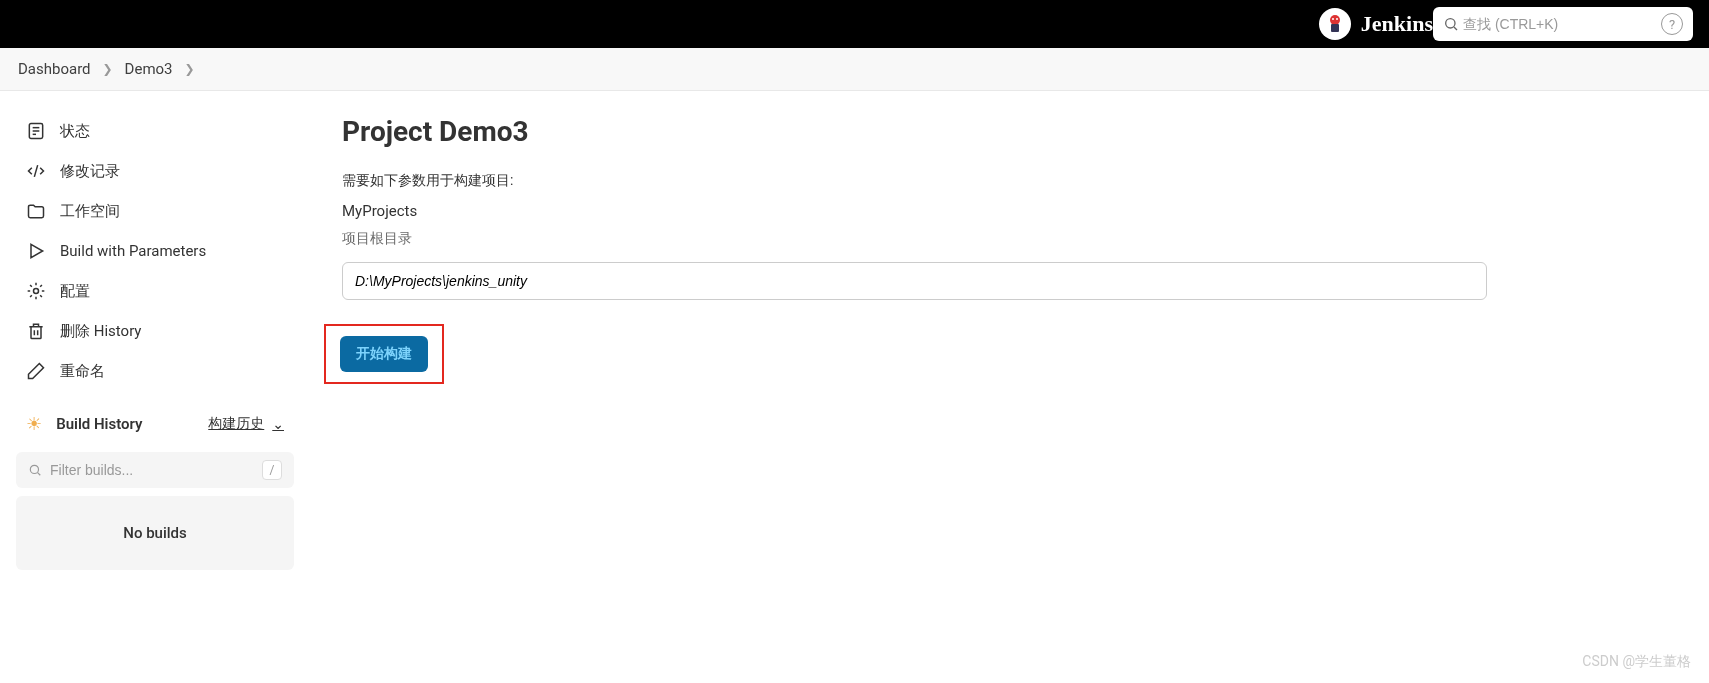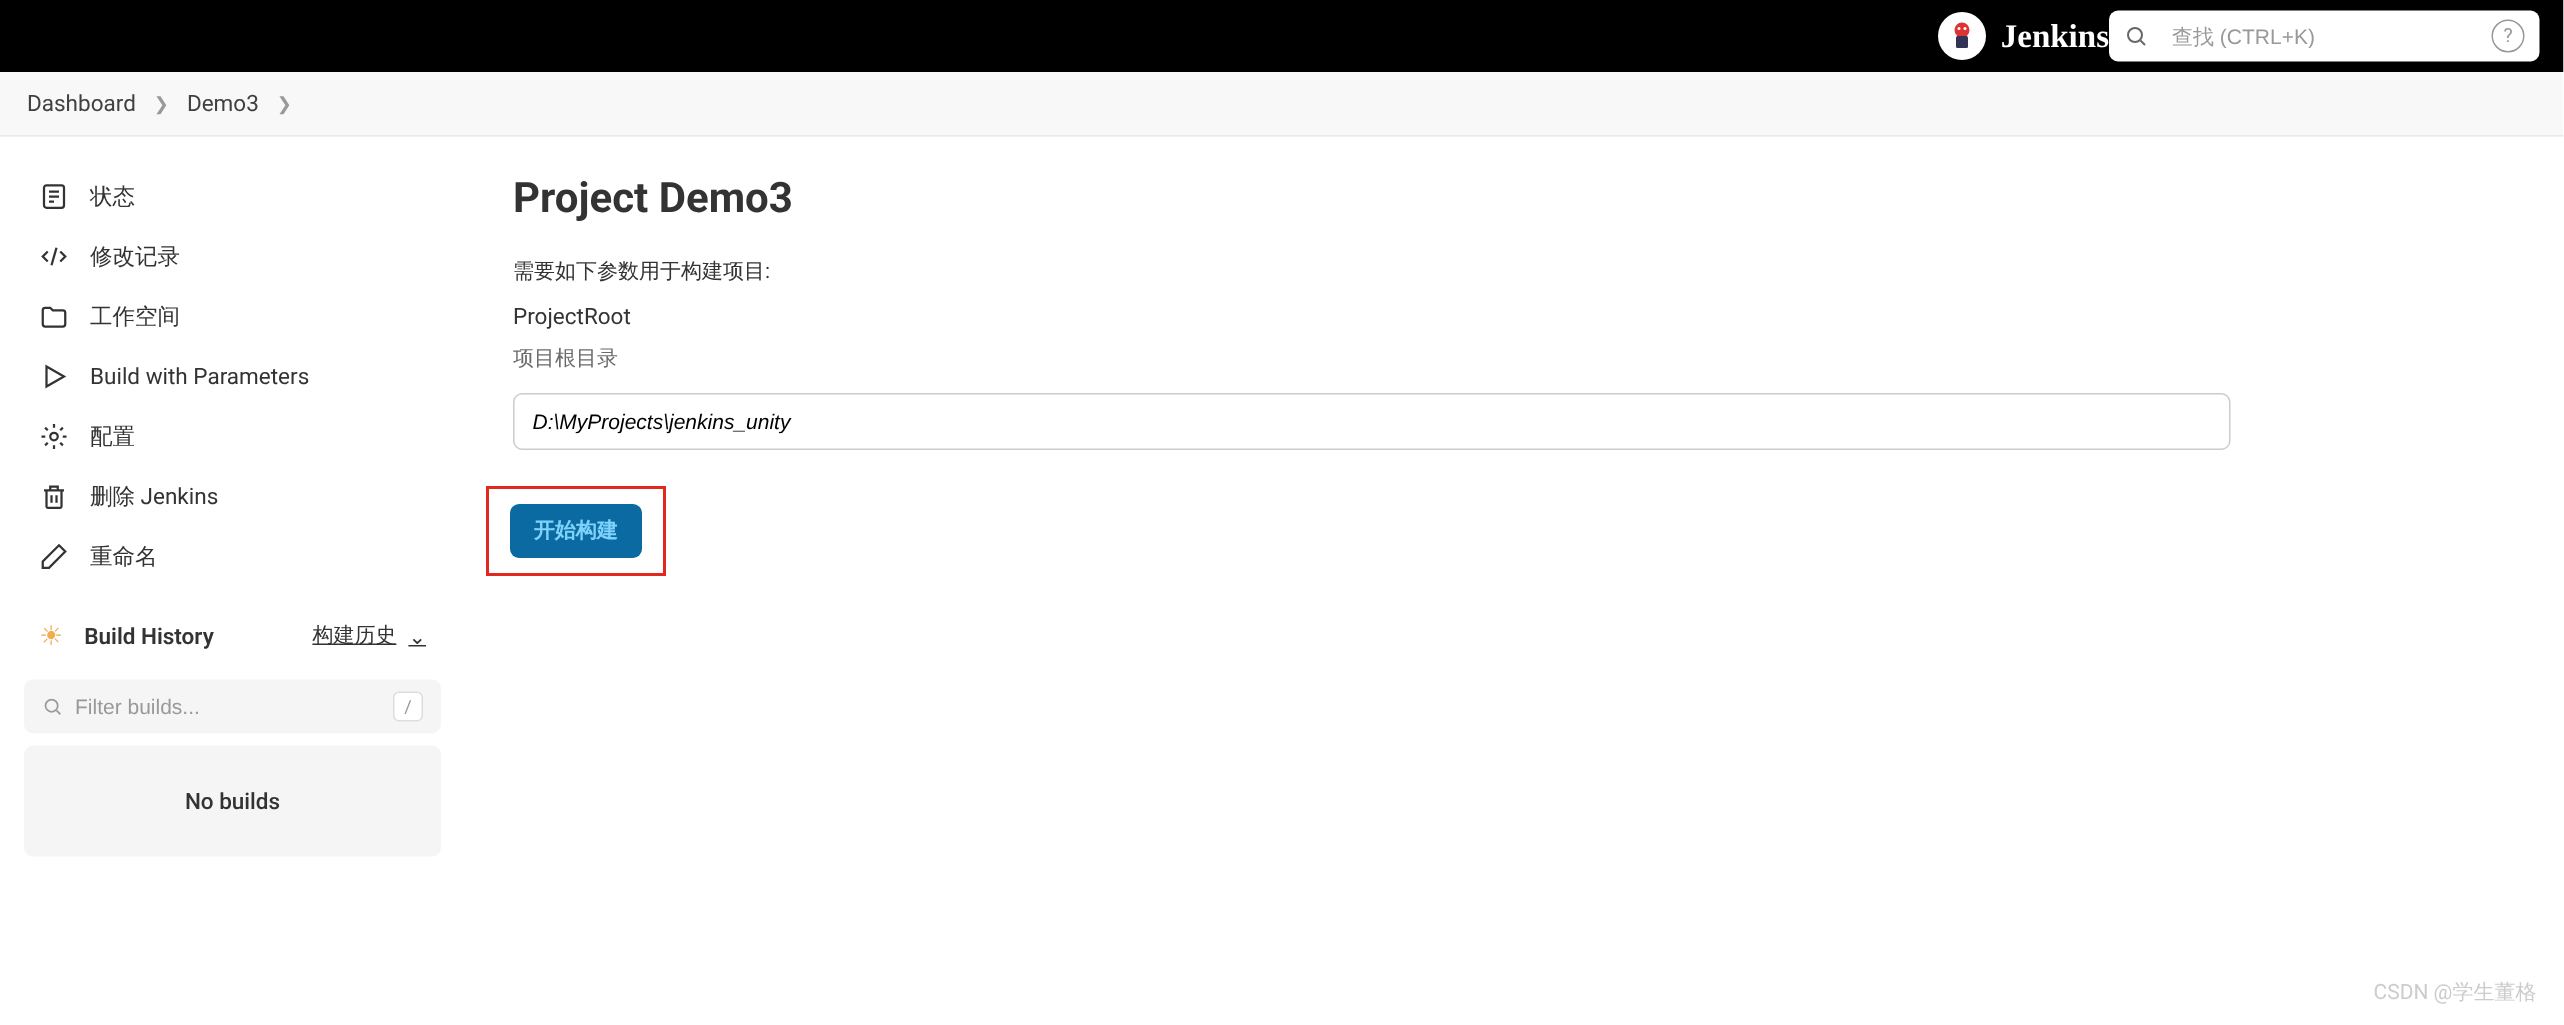--- a/index.html
+++ b/index.html
@@ -46,25 +46,25 @@
     }
     .header-right {
       display: flex;
       align-items: center;
       gap: 12px;
     }
     .search-box {
       background: #fff;
       border-radius: 6px;
       height: 34px;
-      width: 287px;
+      width: 260px;
       display: flex;
       align-items: center;
       padding: 0 10px;
-      gap: 16px;
+      gap: 4px;
     }
     .search-box input {
       border: none;
       outline: none;
       flex: 1;
       font-size: 14px;
       color: #333;
     }
     .search-box input::placeholder {
       color: #999;
@@ -366,21 +366,21 @@
           </svg>
       </span>
       <span>配置</span>
     </div>
     <div class="sidebar-item">
       <span class="sidebar-icon">
         <svg viewBox="0 0 24 24">
             <path d="M4 7 L20 7 M9 7 L9 4 L15 4 L15 7 M6 7 L6 20 Q6 21 7 21 L17 21 Q18 21 18 20 L18 7 M10 11 L10 17 M14 11 L14 17"></path>
           </svg>
       </span>
-      <span>删除 Jenkins</span>
+      <span>删除 History</span>
     </div>
     <div class="sidebar-item">
       <span class="sidebar-icon">
         <svg viewBox="0 0 24 24">
             <path d="M16 3 L21 8 L8 21 L3 21 L3 16 Z"></path>
           </svg>
       </span>
       <span>重命名</span>
     </div>
 
@@ -404,21 +404,21 @@
       <div class="filter-slash">/</div>
     </div>
 
     <div class="no-builds-box">No builds</div>
 
   </div>
 
   <div class="main">
     <h1 class="page-title">Project Demo3</h1>
     <p class="param-desc">需要如下参数用于构建项目:</p>
-    <p class="param-name">ProjectRoot</p>
+    <p class="param-name">MyProjects</p>
     <p class="param-hint">项目根目录</p>
     <input class="param-input" type="text" value="D:\MyProjects\jenkins_unity" style="">
     <div>
       <div class="build-btn-wrap">
         <button class="build-btn">开始构建</button>
       </div>
     </div>
   </div>
 </div>
 

